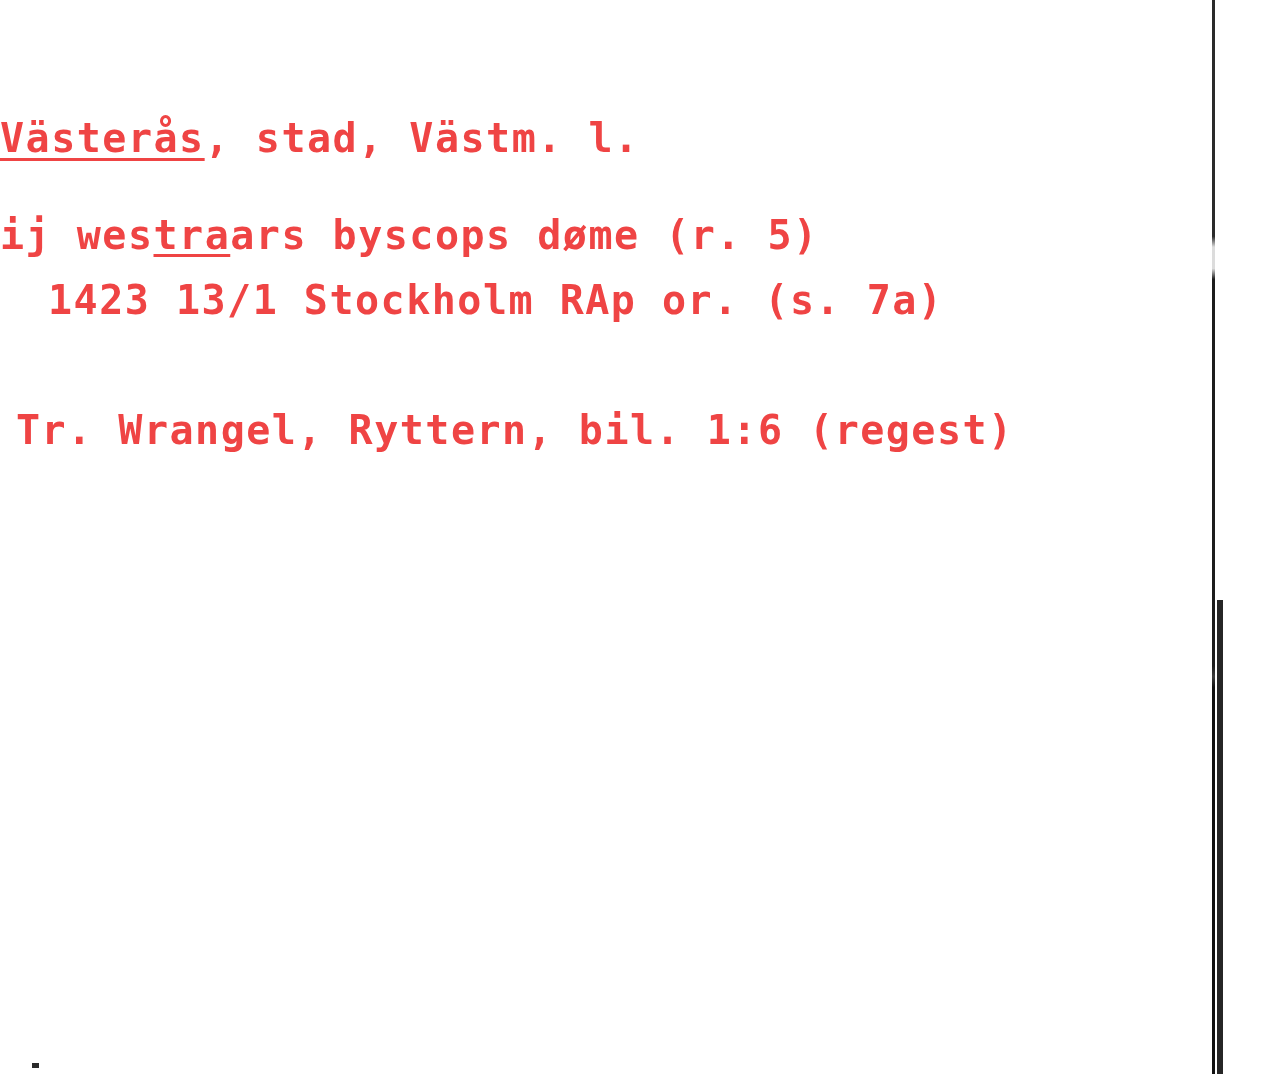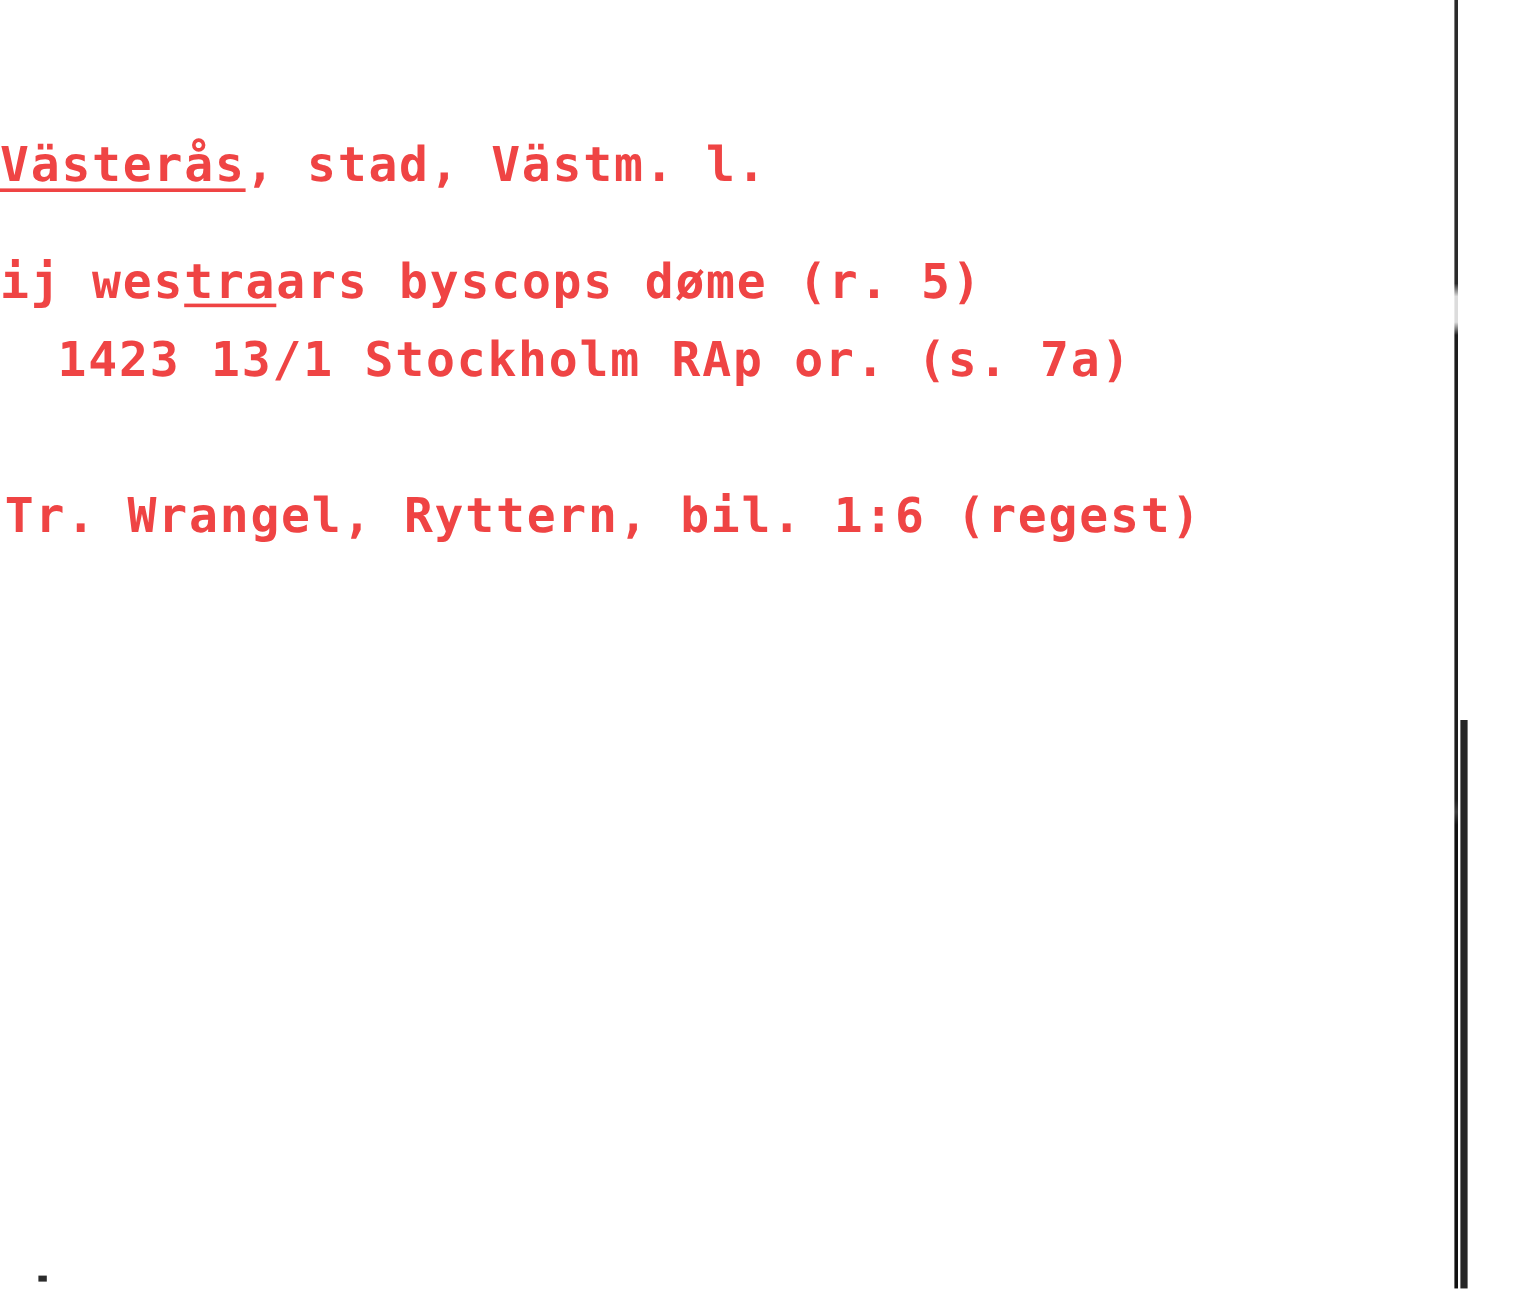--- a/index.html
+++ b/index.html
@@ -64,21 +64,21 @@
   .line {
     position: absolute;
     white-space: pre;
     font-size: 40px;
     letter-spacing: 1.5px;
     line-height: 1;
   }
   .l-heading   { left: 0px;   top: 118px; }
   .l-body1     { left: 0px;   top: 215px; }
   .l-body2     { left: 0px;   top: 280px; margin-left: 48px; }
-  .l-body3     { left: 4px;   top: 410px; text-align: center; }
+  .l-body3     { left: 16px;   top: 410px; text-align: center; }
   .l-sign      { left: 905px; top: 897px; }
 
   .underline-head {
     text-decoration: underline;
     text-decoration-thickness: 3px;
     text-underline-offset: 6px;
   }
   .underline-inline {
     text-decoration: underline;
     text-decoration-thickness: 3px;

